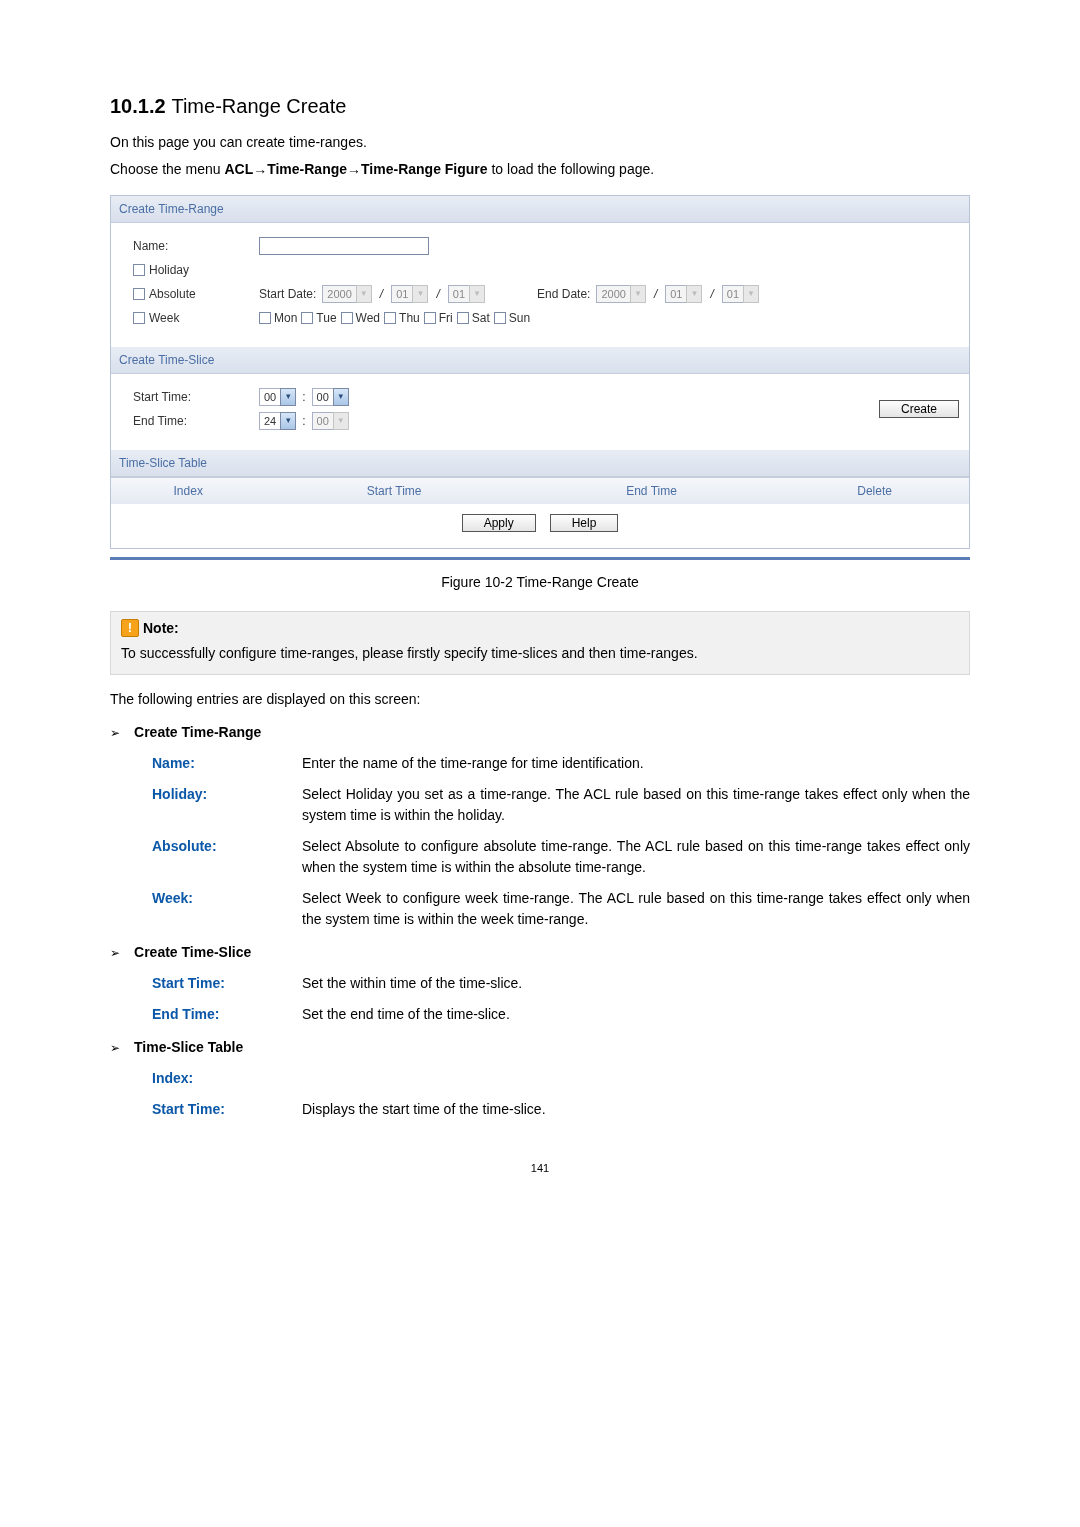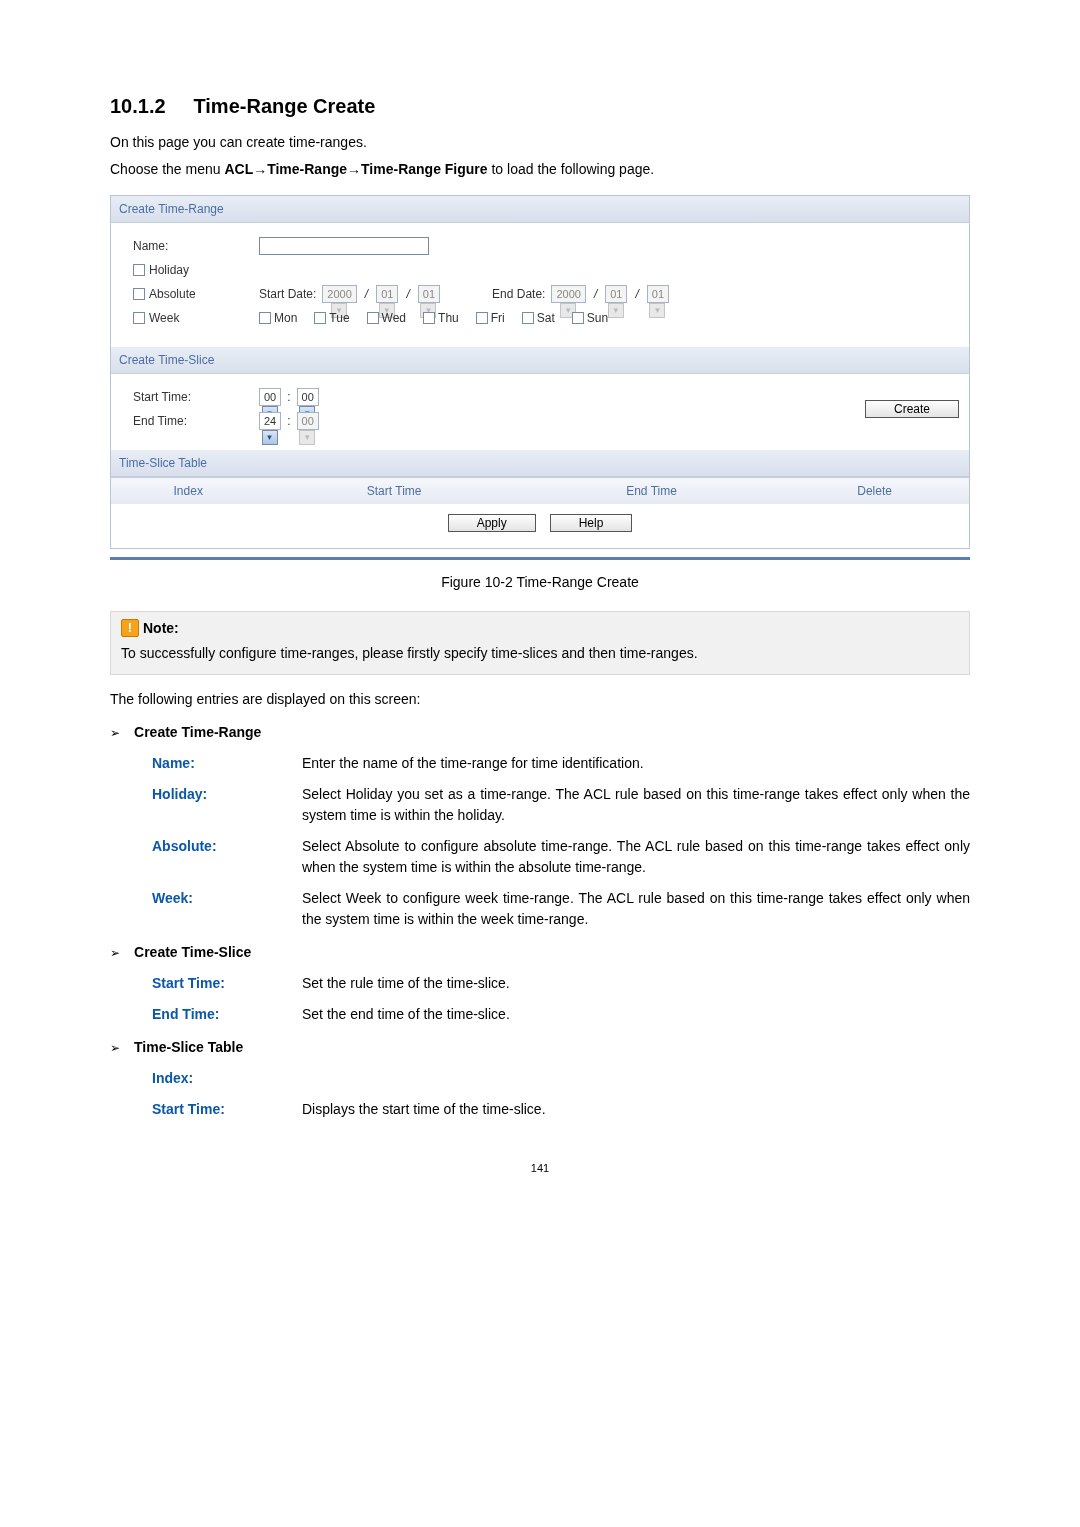--- a/index.html
+++ b/index.html
@@ -6,21 +6,21 @@
   body {
     font-family: Arial, Helvetica, sans-serif;
     background: #fff;
     margin: 0;
     padding: 90px 110px 40px 110px;
     color: #000;
     font-size: 14px;
     line-height: 1.5;
   }
   .sec-num { font-weight: bold; font-size: 20px; }
-  .sec-title { font-weight: bold; font-size: 20px; margin-left: 22px;}
+  .sec-title { font-weight: normal; font-size: 20px; margin-left: 0;}
   h2.page-head { margin: 0 0 10px 0; }
   .intro p { margin: 6px 0; }
   .menu-path { font-weight: bold; }
   .config-panel {
     border: 1px solid #b8c4d8;
     background: #fff;
     margin: 15px 0 8px 0;
     font-size: 12px;
     color: #333;
   }
@@ -34,37 +34,36 @@
   .panel-body { padding: 8px 10px 14px 22px; }
   .row { display: flex; align-items: center; margin: 6px 0; gap: 6px; }
   .lbl-col { width: 120px; display:flex; align-items:center; gap:4px;}
   input[type="text"].name-in {
     width: 170px; height: 18px; border: 1px solid #7a8aa5;
   }
   .chk { width:12px; height:12px; border:1px solid #7a8aa5; background:#fff; display:inline-block;}
   .sel {
     display:inline-flex; align-items:center;
     height:18px;
-    flex-direction:column;
   }
   .sel-box { border:1px solid #a8b2c4; background:#f4f4f4; color:#888; padding:0 4px; height:18px; line-height:16px; font-size:11px; display:inline-block;}
   .sel-box.active { background:#fff; color:#333; }
   .sel-btn {
     width:16px; height:18px; border:1px solid #7a8aa5;
     background: linear-gradient(#d7e6f7,#a9c6e8);
     display:inline-flex; align-items:center; justify-content:center;
     font-size:9px; color:#2a4d7a; margin-left:-1px;
   }
   .sel-btn.disabled { background:#e8e8e8; color:#bbb; border-color:#c4c4c4;}
   .slash { padding: 0 2px; font-style: italic;}
-  .days { display:flex; gap:17px; align-items:center;}
+  .days { display:flex; gap:4px; align-items:center;}
   .days .day { display:flex; align-items:center; gap:3px;}
   .btn {
     border:1px solid #555; background: linear-gradient(#fefefe,#e4e4e4);
-    padding: 1px 28px; font-size:12px; cursor:pointer;
+    padding: 1px 21px; font-size:12px; cursor:pointer;
   }
   .create-area { display:flex; justify-content:space-between; align-items:center;}
   .table-head {
     background: linear-gradient(#f5f7fb, #e5eaf2);
     display:flex; color:#4b6fa5; font-size:12px;
     border-top:1px solid #c4cedd;
   }
   .th { padding:4px 4px; text-align:center;}
   .th1{width:18%;} .th2{width:30%;} .th3{width:30%;} .th4{width:22%;}
   .btnbar { text-align:center; padding:10px 0 16px 0; display:flex; gap:14px; justify-content:center;}
@@ -275,21 +274,21 @@
     </div>
 </div>
 
 <div class="bullet-row">
   <span class="bullet">➢</span>
   <span class="bullet-title">Create Time-Slice</span>
 </div>
 <div class="def-list">
   <div class="def-row">
       <div class="def-term">Start Time:</div>
-      <div class="def-desc">Set the rule time of the time-slice.</div>
+      <div class="def-desc">Set the within time of the time-slice.</div>
     </div>
   <div class="def-row">
       <div class="def-term">End Time:</div>
       <div class="def-desc">Set the end time of the time-slice.</div>
     </div>
 </div>
 
 <div class="bullet-row">
   <span class="bullet">➢</span>
   <span class="bullet-title">Time-Slice Table</span>

